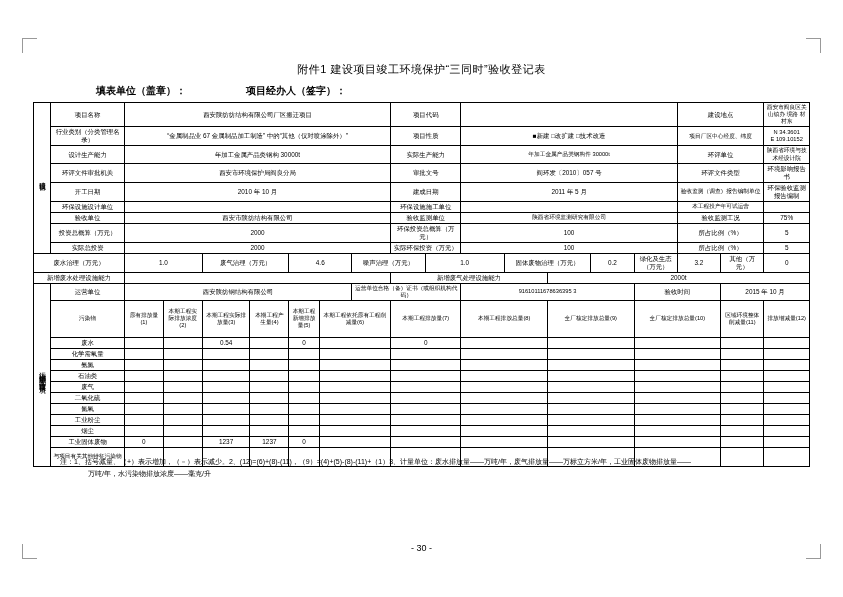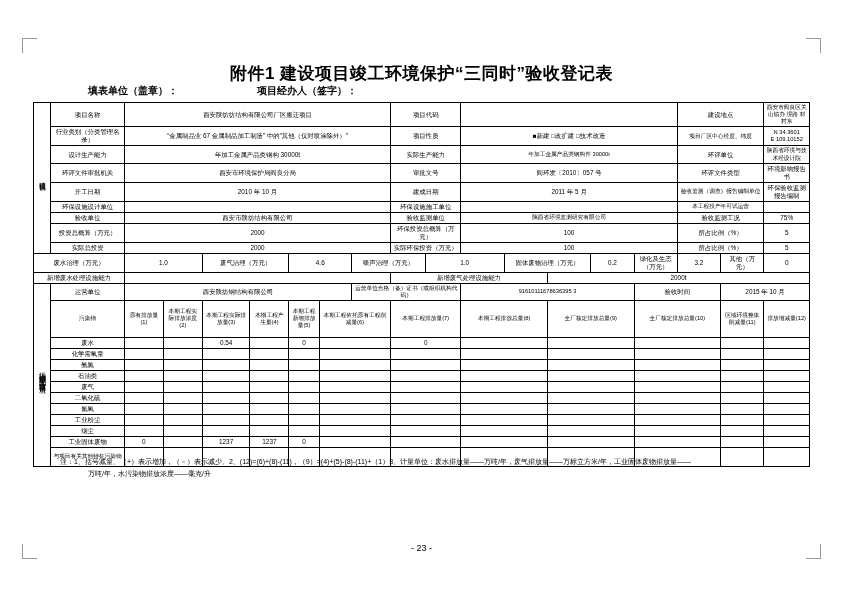--- a/index.html
+++ b/index.html
@@ -15,30 +15,30 @@
 
   
   .mark{position:absolute;width:14px;height:14px;}
   .mark.tl{left:22px;top:38px;border-left:1px solid #999;border-top:1px solid #999;}
   .mark.tr{right:22px;top:38px;border-right:1px solid #999;border-top:1px solid #999;}
   .mark.bl{left:22px;bottom:38px;border-left:1px solid #999;border-bottom:1px solid #999;}
   .mark.br{right:22px;bottom:38px;border-right:1px solid #999;border-bottom:1px solid #999;}
 
   .title{
     position:absolute;left:0;right:0;top:62px;
-    text-align:center;font-size:17px;font-weight:bold;letter-spacing:0.5px;
+    text-align:center;font-size:11px;font-weight:normal;letter-spacing:0.5px;
   }
   .signrow{
     position:absolute;left:60px;right:60px;top:84px;
     display:flex;font-size:10px;font-weight:bold;
   }
   .signrow span{display:block;}
-  .s1{margin-left:28px;width:150px;}
+  .s1{margin-left:36px;width:150px;}
   .s2{width:180px;}
-  .s3{width:185px;margin-left:19px;}
+  .s3{width:185px;}
 
   table.main{
     position:absolute;left:33px;top:102px;
     width:777px;
     border-collapse:collapse;
     table-layout:fixed;
     font-size:6.4px;
   }
   table.main td{
     border:1px solid #000;
@@ -417,14 +417,14 @@
       <td></td>
     </tr>
   </tbody>
     </table>
 
   <div class="note">
     <div>注：1、括号减量、（+）表示增加，（－）表示减少。2、(12)=(6)+(8)-(11)，（9）=(4)+(5)-(8)-(11)+（1）3、计量单位：废水排放量——万吨/年，废气排放量——万标立方米/年，工业固体废物排放量——</div>
     <div class="l2">万吨/年，水污染物排放浓度——毫克/升</div>
   </div>
 
-  <div class="pageno">- 23 -</div>
+  <div class="pageno">- 30 -</div>
 </div>
 
 </body></html>

